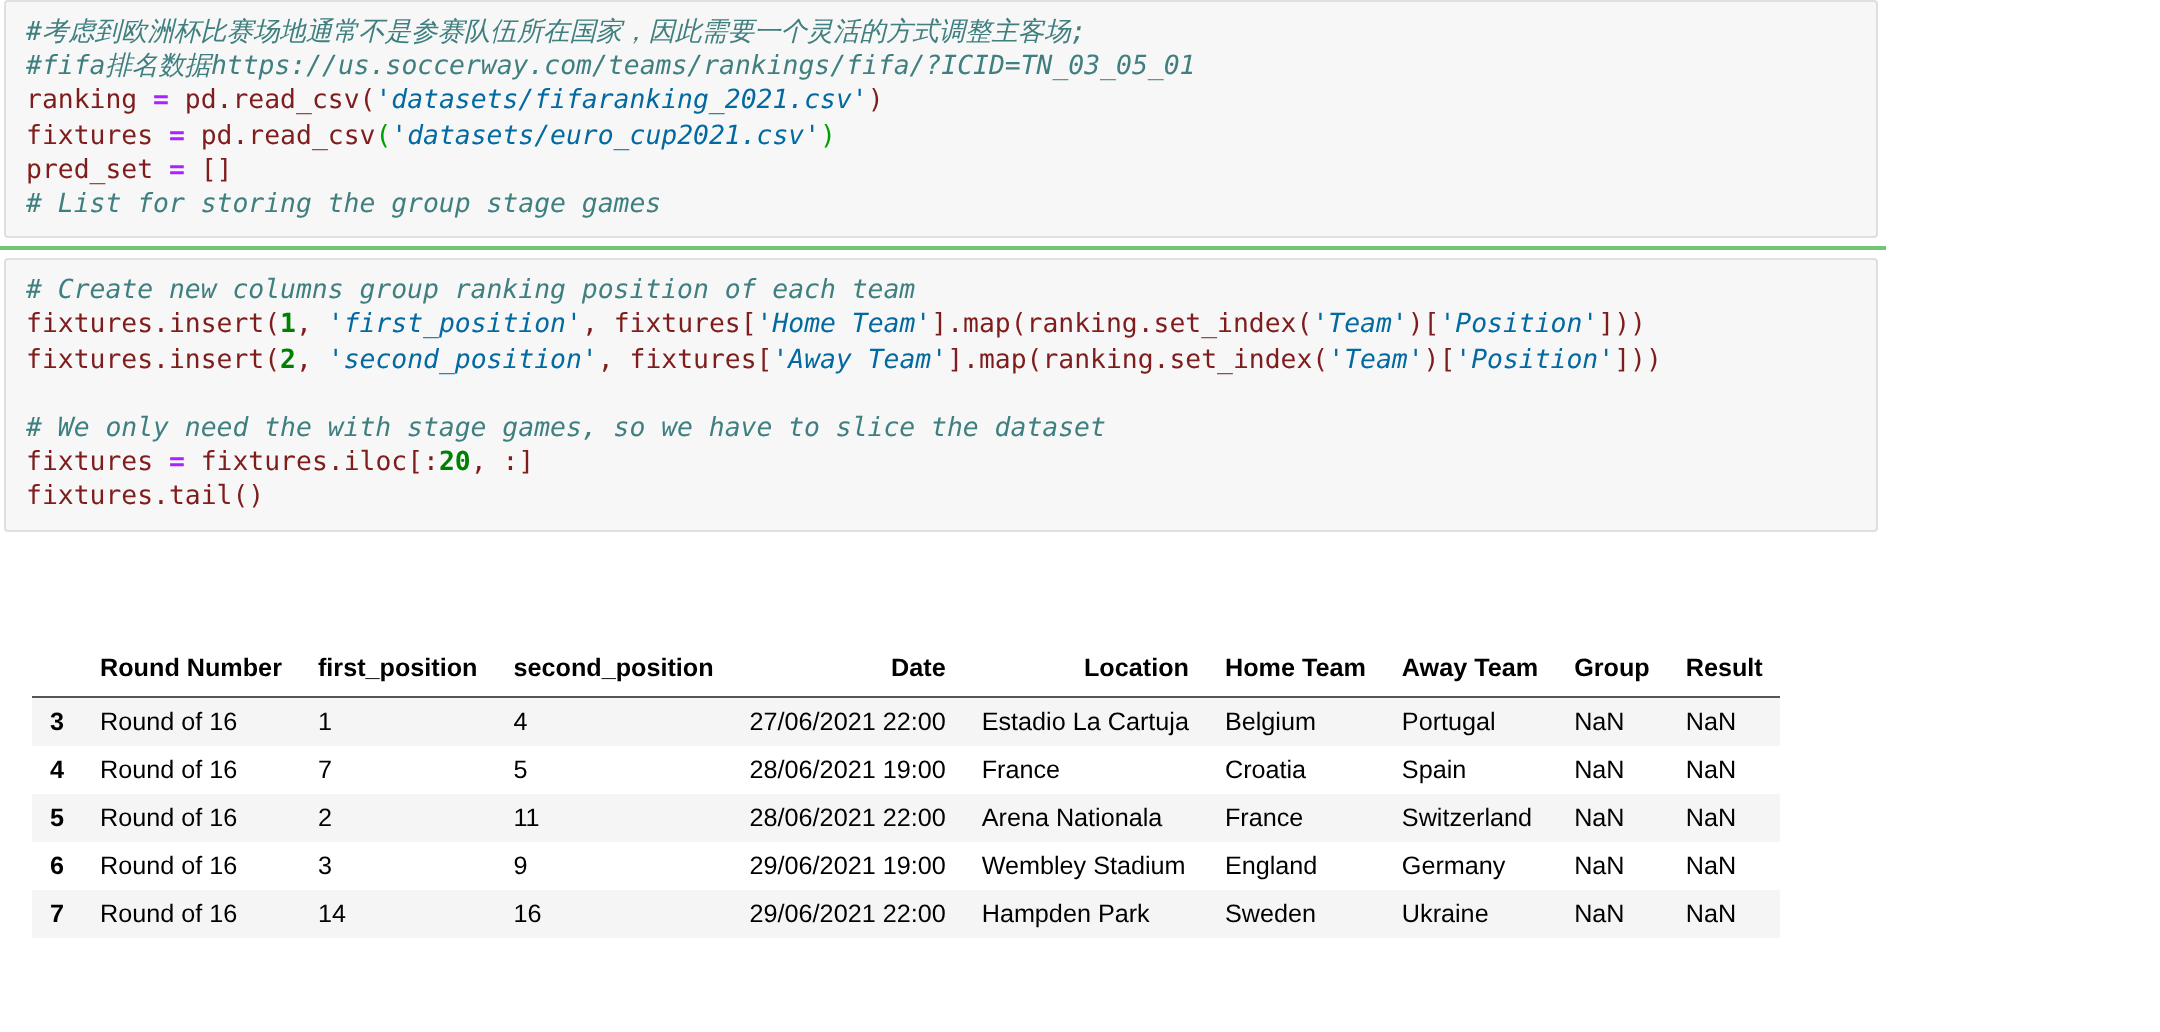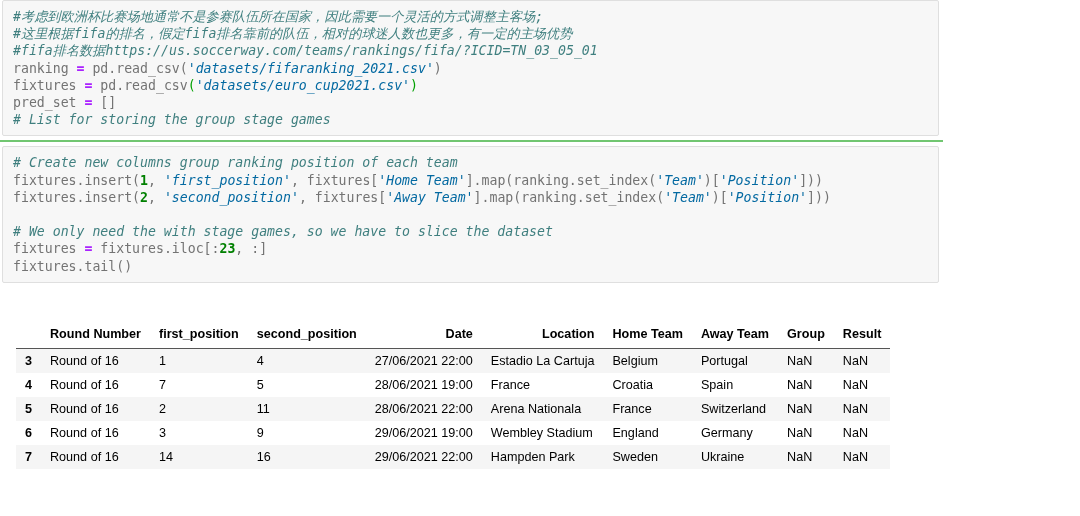--- a/index.html
+++ b/index.html
@@ -45,21 +45,21 @@
     color: #000000;
     letter-spacing: 0px;
   }
 
   
   .c  { color: #3f7f7f; font-style: italic; }   
   .s  { color: #0369a1; font-style: italic; }                        
   .op { color: #aa22ff; font-weight: bold; }     
   .n  { color: #008000; font-weight: bold; }     
   .pg { color: #00a000; }                        
-  .pl { color: #737373; }                        
+  .pl { color: #7f1d1d; }                        
 
   .cell-divider {
     height: 2px;
     background: #71c671;
     margin: 4px 0 4px 0;
   }
 
   
   .df-area {
     position: absolute;
@@ -122,39 +122,38 @@
   .col-grp    { text-align: right; }
 </style>
 </head>
 <body>
 
 <div class="notebook">
 
   <div class="cell-wrap">
     <div class="code-cell" id="code-cell-1">
         <div class="code-line"><span class="c">#考虑到欧洲杯比赛场地通常不是参赛队伍所在国家，因此需要一个灵活的方式调整主客场;</span></div>
-        <div class="code-line"><span class="c">#这里根据fifa的排名，假定fifa排名靠前的队伍，相对的球迷人数也更多，有一定的主场优势</span></div>
         <div class="code-line"><span class="c">#fifa排名数据https://us.soccerway.com/teams/rankings/fifa/?ICID=TN_03_05_01</span></div>
         <div class="code-line"><span class="pl">ranking </span><span class="op">=</span><span class="pl"> pd.read_csv(</span><span class="s">'datasets/fifaranking_2021.csv'</span><span class="pl">)</span></div>
         <div class="code-line"><span class="pl">fixtures </span><span class="op">=</span><span class="pl"> pd.read_csv</span><span class="pg">(</span><span class="s">'datasets/euro_cup2021.csv'</span><span class="pg">)</span></div>
         <div class="code-line"><span class="pl">pred_set </span><span class="op">=</span><span class="pl"> []</span></div>
         <div class="code-line"><span class="c"># List for storing the group stage games</span></div>
       </div>
   </div>
 
   <div class="cell-divider"></div>
 
   <div class="cell-wrap">
     <div class="code-cell" id="code-cell-2">
         <div class="code-line"><span class="c"># Create new columns group ranking position of each team</span></div>
         <div class="code-line"><span class="pl">fixtures.insert(</span><span class="n">1</span><span class="pl">, </span><span class="s">'first_position'</span><span class="pl">, fixtures[</span><span class="s">'Home Team'</span><span class="pl">].map(ranking.set_index(</span><span class="s">'Team'</span><span class="pl">)[</span><span class="s">'Position'</span><span class="pl">]))</span></div>
         <div class="code-line"><span class="pl">fixtures.insert(</span><span class="n">2</span><span class="pl">, </span><span class="s">'second_position'</span><span class="pl">, fixtures[</span><span class="s">'Away Team'</span><span class="pl">].map(ranking.set_index(</span><span class="s">'Team'</span><span class="pl">)[</span><span class="s">'Position'</span><span class="pl">]))</span></div>
         <div class="code-line"><span class="pl"> </span></div>
         <div class="code-line"><span class="c"># We only need the with stage games, so we have to slice the dataset</span></div>
-        <div class="code-line"><span class="pl">fixtures </span><span class="op">=</span><span class="pl"> fixtures.iloc[:</span><span class="n">23</span><span class="pl">, :]</span></div>
+        <div class="code-line"><span class="pl">fixtures </span><span class="op">=</span><span class="pl"> fixtures.iloc[:</span><span class="n">20</span><span class="pl">, :]</span></div>
         <div class="code-line"><span class="pl">fixtures.tail()</span></div>
       </div>
   </div>
 
 </div>
 
 <div class="df-area">
   <table class="dataframe" id="df-table">
     <thead>
       <tr id="df-head-row">

